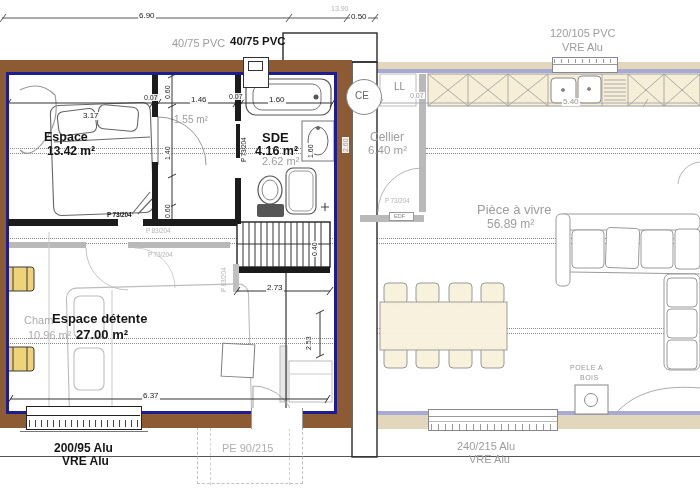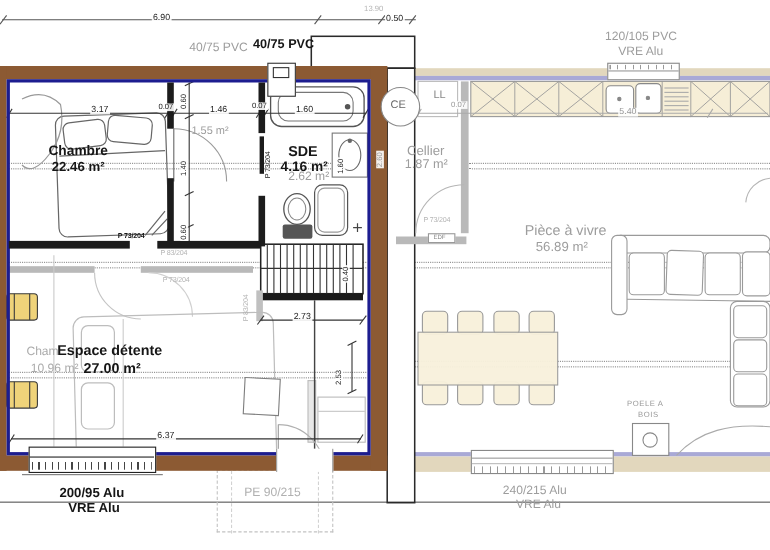--- a/index.html
+++ b/index.html
@@ -307,28 +307,28 @@
   <div class="lab dim" style="left:138px;top:12px">6.90</div>
   <div class="lab" style="left:331px;top:5px;font-size:7px;color:#b5b5b5">13.90</div>
   <div class="lab dim" style="left:350px;top:13px">0.50</div>
 
   <div class="lab g" style="left:172px;top:38px;font-size:11px">40/75 PVC</div>
   <div class="lab k bold" style="left:230px;top:36px;font-size:11.5px">40/75 PVC</div>
 
   <div class="lab g" style="left:550px;top:28px;font-size:11px">120/105 PVC</div>
   <div class="lab g" style="left:562px;top:42px;font-size:11px">VRE Alu</div>
 
-  <div class="lab k sb" style="left:44px;top:131px;font-size:12.5px">Chambre</div>
-  <div class="lab k sb" style="left:47px;top:145px;font-size:12px">22.46 m²</div>
+  <div class="lab k sb" style="left:44px;top:131px;font-size:12.5px">Espace</div>
+  <div class="lab k sb" style="left:47px;top:145px;font-size:12px">13.42 m²</div>
   <div class="lab g" style="left:174px;top:115px;font-size:10px">1.55 m²</div>
   <div class="lab k sb" style="left:262px;top:131px;font-size:13px">SDE</div>
   <div class="lab k sb" style="left:255px;top:145px;font-size:12.5px">4.16 m²</div>
   <div class="lab g" style="left:262px;top:156px;font-size:11px">2.62 m²</div>
   <div class="lab g" style="left:370px;top:131px;font-size:12px;z-index:6">Cellier</div>
-  <div class="lab g" style="left:368px;top:145px;font-size:11.5px;z-index:6">1.87 m²</div>
+  <div class="lab g" style="left:368px;top:145px;font-size:11.5px;z-index:6">6.40 m²</div>
   <div class="lab g" style="left:477px;top:203px;font-size:13px">Pièce à vivre</div>
   <div class="lab g" style="left:487px;top:218px;font-size:12px">56.89 m²</div>
   <div class="lab" style="left:24px;top:315px;font-size:11px;color:#ababab">Cham</div>
   <div class="lab k bold" style="left:52px;top:312px;font-size:13px">Espace détente</div>
   <div class="lab" style="left:28px;top:330px;font-size:11px;color:#ababab">10.96 m²</div>
   <div class="lab k bold" style="left:76px;top:328px;font-size:13px">27.00 m²</div>
 
   <div class="lab" style="left:355px;top:91px;font-size:10px;color:#666;z-index:6">CE</div>
   <div class="lab" style="left:394px;top:82px;font-size:10px;color:#888">LL</div>
   <div class="lab" style="left:394px;top:214px;font-size:5.5px;color:#888">EDF</div>
@@ -341,21 +341,21 @@
   <div class="lab door k vt" style="left:241px;top:162px">P 73/204</div>
   <div class="lab door lg vt" style="left:221px;top:292px">P 83/204</div>
   <div class="lab door lg" style="left:385px;top:198px">P 73/204</div>
   <div class="lab g" style="left:222px;top:443px;font-size:11px;color:#b0b0b0">PE 90/215</div>
 
   <div class="lab k bold" style="left:54px;top:442px;font-size:12px">200/95 Alu</div>
   <div class="lab k bold" style="left:62px;top:455px;font-size:12px">VRE Alu</div>
   <div class="lab g" style="left:457px;top:441px;font-size:11px">240/215 Alu</div>
   <div class="lab g" style="left:469px;top:454px;font-size:11px">VRE Alu</div>
 
-  <div class="lab dim" style="left:82px;top:96px">3.17</div>
+  <div class="lab dim" style="left:82px;top:112px">3.17</div>
   <div class="lab dim" style="left:143px;top:94px;font-size:7px">0.07</div>
   <div class="lab dim" style="left:190px;top:96px">1.46</div>
   <div class="lab dim" style="left:228px;top:93px;font-size:7px">0.07</div>
   <div class="lab dim" style="left:268px;top:96px">1.60</div>
   <div class="lab dim vt" style="left:164px;top:100px;font-size:7px">0.60</div>
   <div class="lab dim vt" style="left:164px;top:161px;font-size:7px">1.40</div>
   <div class="lab dim vt" style="left:164px;top:219px;font-size:7px">0.60</div>
   <div class="lab dim vt" style="left:307px;top:159px;font-size:7px">1.60</div>
   <div class="lab dimg vt" style="left:342px;top:153px;font-size:7px;z-index:6">2.60</div>
   <div class="lab dimg" style="left:409px;top:92px;font-size:7px">0.07</div>

